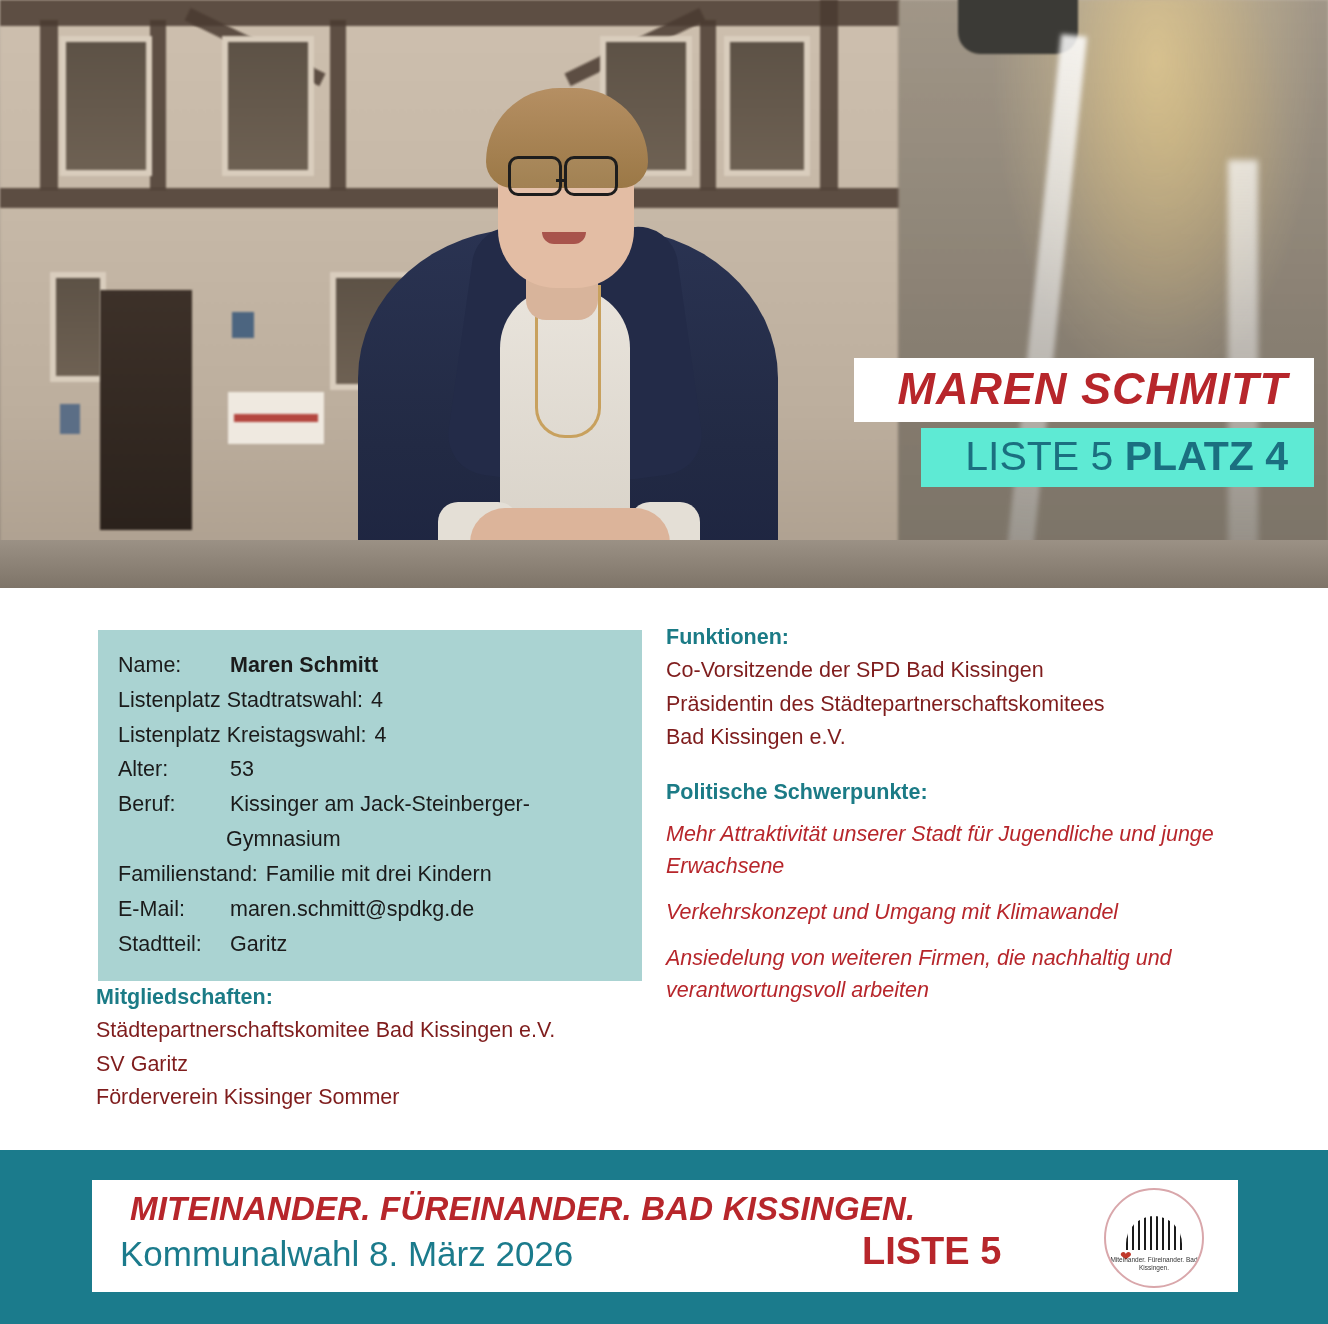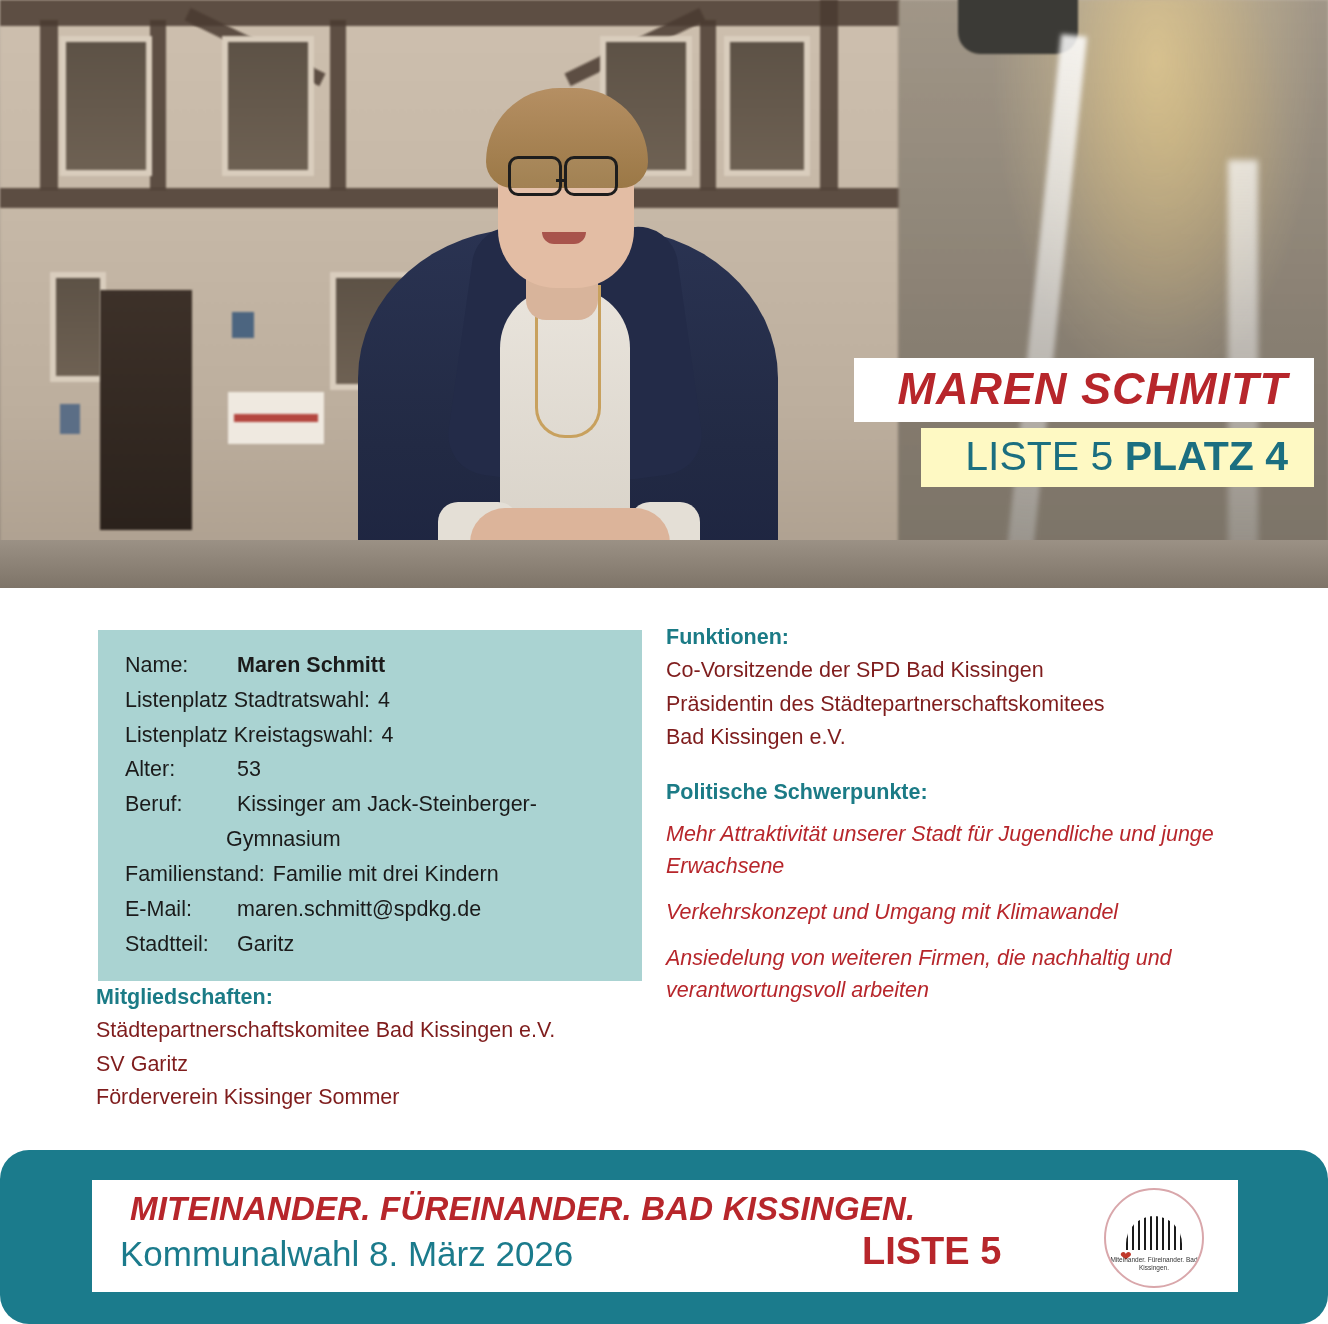--- a/index.html
+++ b/index.html
@@ -218,21 +218,21 @@
     padding: 8px 26px 10px 44px;
     color: #b7262b;
     font-weight: bold;
     font-style: italic;
     font-size: 45px;
     letter-spacing: 1px;
     line-height: 1.02;
   }
   .liste-bar {
     display: inline-block;
-    background: #fef9c3;
+    background: #5eead4;
     padding: 7px 26px 9px 44px;
     color: #1b6f80;
     font-size: 41px;
     line-height: 1.05;
     margin-top: 6px;
   }
   .liste-bar .strong { font-weight: bold; }
 
   
   .content {
@@ -248,21 +248,21 @@
     width: 544px;
     background: #aad3d2;
     padding: 18px 0 20px 0;
     box-sizing: border-box;
   }
   .info-row {
     display: flex;
     font-size: 21.5px;
     color: #1b1b1b;
     line-height: 1.62;
-    padding-left: 27px;
+    padding-left: 20px;
   }
   .info-label { width: 112px; flex: none; }
   .info-label.wide { width: auto; padding-right: 8px; }
   .info-val { }
   .info-val.bold { font-weight: bold; }
   .info-cont { padding-left: 128px; font-size: 21.5px; line-height: 1.62; color:#1b1b1b;}
 
   .heading-teal {
     color: #1b7b86;
     font-size: 21.5px;
@@ -295,21 +295,20 @@
     margin-bottom: 14px;
   }
   .gap-sm { height: 20px; }
 
   
   .footer {
     position: absolute;
     left: 0; top: 1150px;
     width: 1328px; height: 174px;
     background: #1b7b8c;
-    border-radius: 29px;
   }
   .footer-inner {
     position: absolute;
     left: 92px; top: 30px;
     width: 1146px; height: 112px;
     background: #ffffff;
   }
   .footer-claim {
     position: absolute;
     left: 38px; top: 10px;

